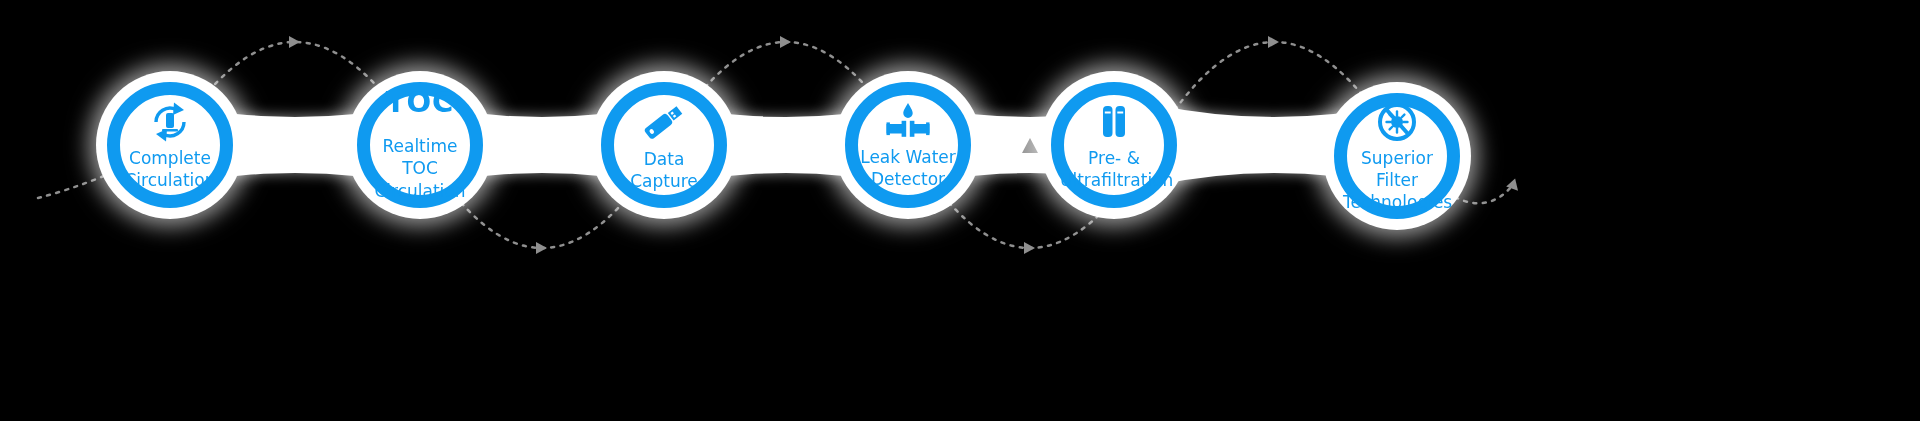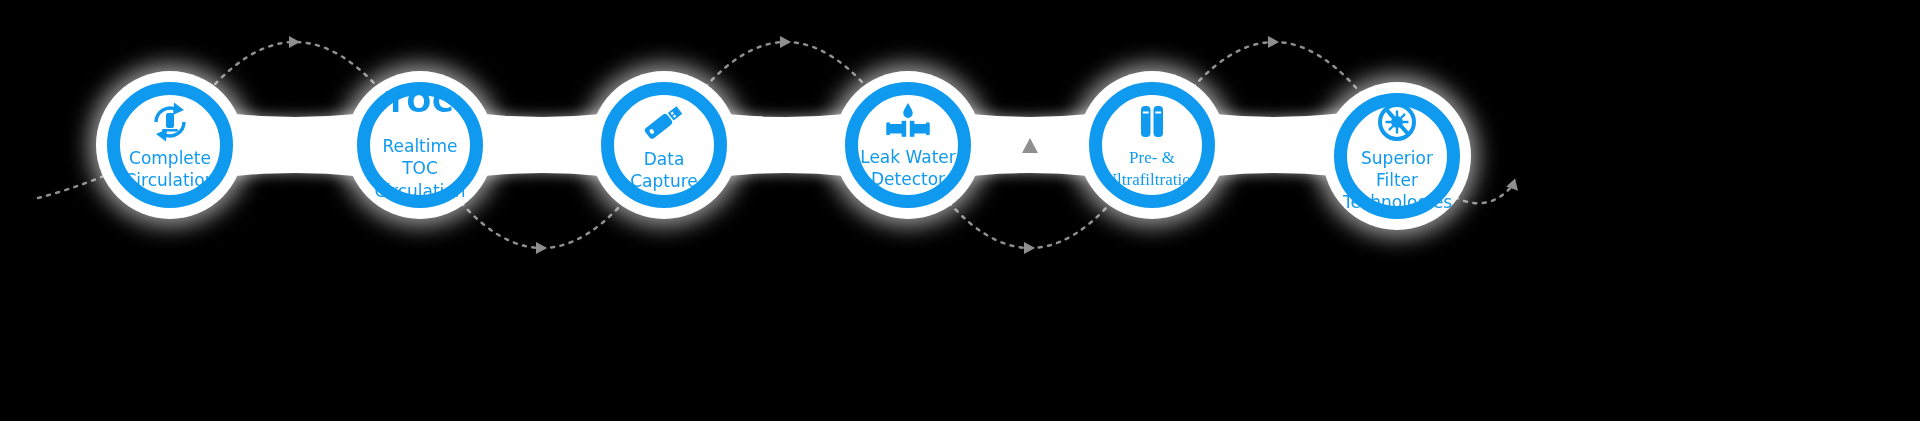--- a/index.html
+++ b/index.html
@@ -66,21 +66,21 @@
     font-weight:bold;
     letter-spacing:1px;
     line-height:1;
     margin-bottom:16px;
   }
   
   .n0{left:96px;top:71px;}
   .n1{left:346px;top:71px;}
   .n2{left:590px;top:71px;}
   .n3{left:834px;top:71px;}
-  .n4{left:1078px;top:71px;font-family:Liberation Serif, serif;}
+  .n4{left:1040px;top:71px;}
   .n5{left:1323px;top:82px;}
 </style>
 </head>
 <body>
 
 <div id="stage">
 
   <svg id="wave-layer" width="1920" height="421" viewBox="0 0 1920 421">
 
     <path class="band" d="M170 104 Q295 130 420 104 L420 186 Q295 160 170 186 Z"></path>

